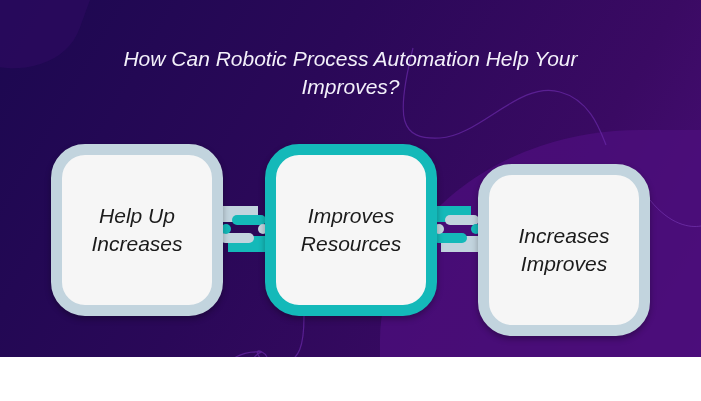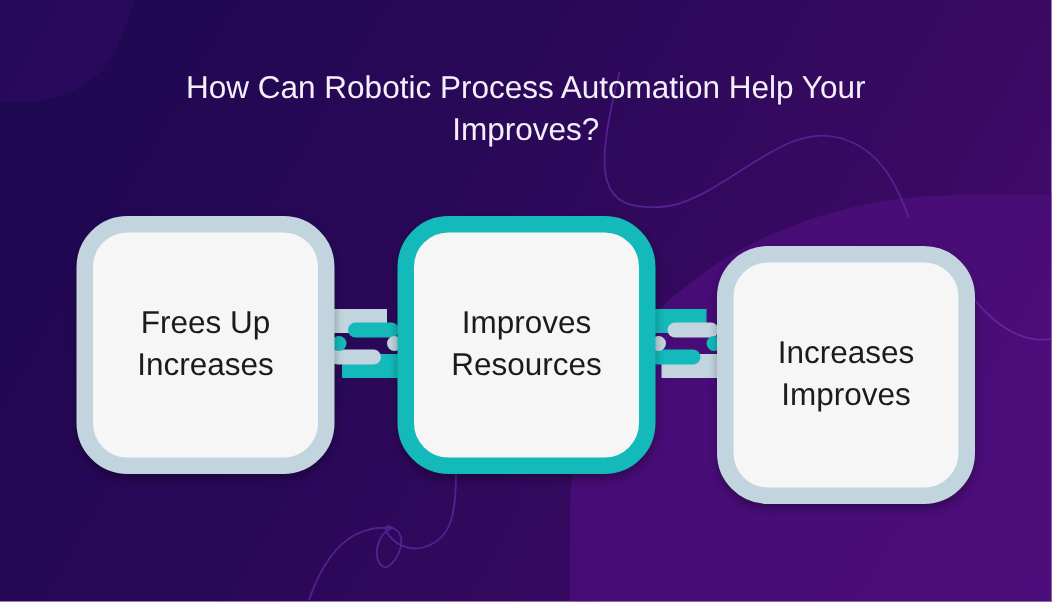--- a/index.html
+++ b/index.html
@@ -1,19 +1,20 @@
 <!DOCTYPE html>
 <html><head>
   <meta charset="utf-8">
   <style>
     html, body { margin:0; padding:0; }
     body { width:701px; height:401px; overflow:hidden; font-family:"Liberation Sans", sans-serif; }
     .canvas {
-      position:relative; width:701px; height:401px; overflow:hidden;
+      position:relative; width:701px; height:357px; overflow:hidden;
       background: linear-gradient(120deg, #1c0850 0%, #2a0858 40%, #3a0a63 75%, #4a0e78 100%);
+      font-style: italic;
     }
     .blob-tl { position:absolute; left:-60px; top:-40px; width:140px; height:110px; border-radius:0 0 60% 40%; background:#2a0a5e; opacity:0.8; transform:rotate(20deg); }
     .blob-br { position:absolute; left:380px; top:130px; width:520px; height:420px; border-radius:50% 0 0 0; background:#4c0e7c; opacity:0.8; }
     svg.deco { position:absolute; left:0; top:0; }
     .title {
       position:absolute; left:0; top:45px; width:701px; text-align:center;
       color:#f3f0fa; font-size:21px; line-height:28px;
     }
     .title span { display:block; }
     .card {
@@ -60,21 +61,21 @@
     <div class="bar" style="left:0; top:0; width:40px; height:16px; background:#14b9b9; border-radius:0;"></div>
     <div class="bar" style="left:10px; top:30px; width:40px; height:16px; background:#c2d4de; border-radius:0;"></div>
     <div class="bar" style="left:14px; top:9px; width:34px; height:10px; background:#c2d4de;"></div>
     <div class="bar" style="left:2px; top:27px; width:34px; height:10px; background:#14b9b9;"></div>
     <div class="dot" style="left:3px; top:18px; background:#c2d4de;"></div>
     <div class="dot" style="left:40px; top:18px; background:#14b9b9;"></div>
   </div>
 
   <div class="card" style="left:51px;">
     <div class="card-text">
-      <span>Frees Up</span>
+      <span>Help Up</span>
       <span>Increases</span>
     </div>
   </div>
 
   <div class="card active" style="left:265px;justify-content:center;">
     <div class="card-text">
       <span>Improves</span>
       <span>Resources</span>
     </div>
   </div>

